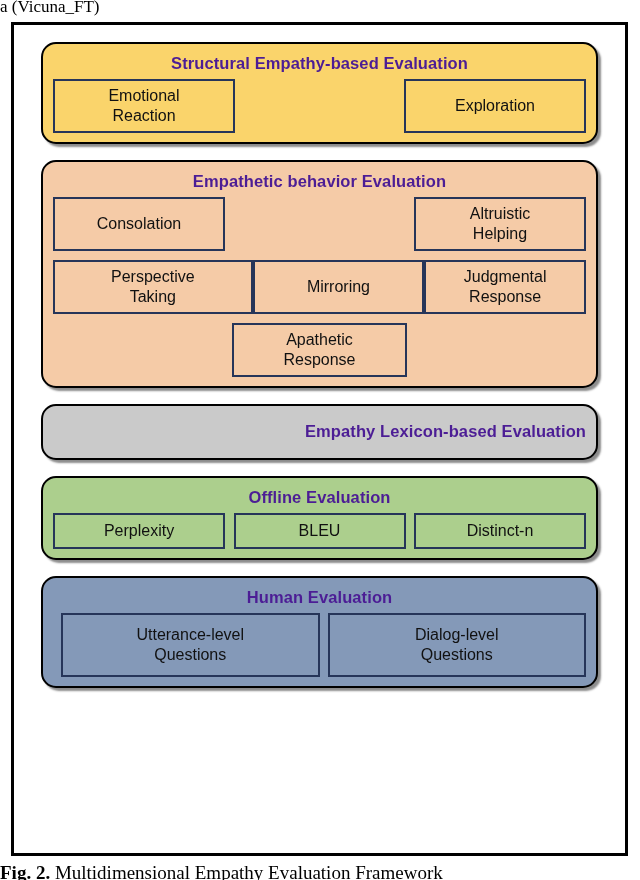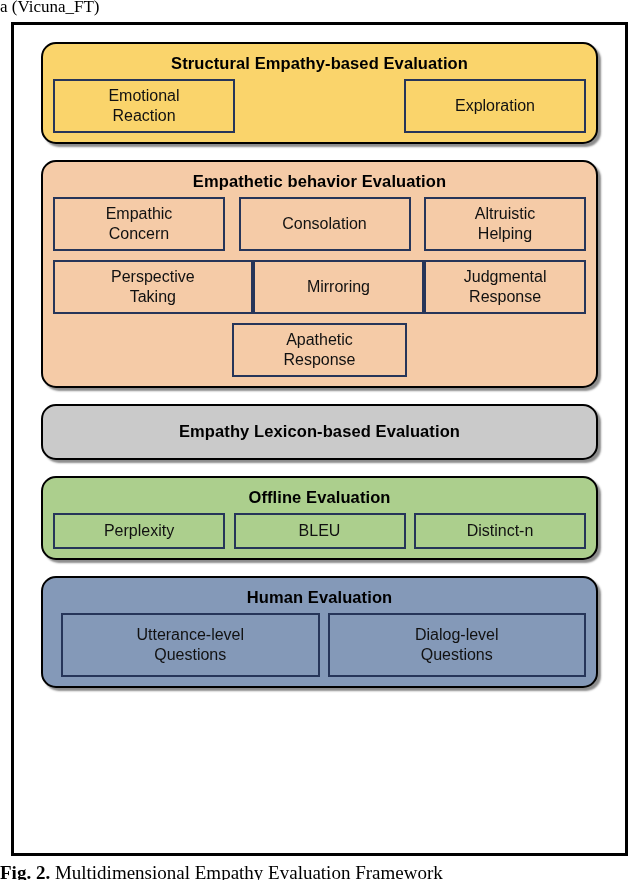--- a/index.html
+++ b/index.html
@@ -78,21 +78,21 @@
   }
   .group + .group { margin-top: 16px; }
 
   .group-title {
     text-align: center;
     font-weight: bold;
     font-size: 16.5px;
     letter-spacing: 0.1px;
     line-height: 20px;
     margin: 2px 0 6px 0;
-    color: #000000;
+    color: #4c1d95;
     white-space: nowrap;
   }
 
   .row {
     display: flex;
     justify-content: space-between;
     align-items: stretch;
   }
   .row + .row { margin-top: 9px; }
 
@@ -133,21 +133,21 @@
   .behavior .row1 .item:nth-child(3) { width: 162px; }
   .behavior .row2 .item:nth-child(1) { width: 200px; }
   .behavior .row2 .item:nth-child(2) { width: 172px; }
   .behavior .row2 .item:nth-child(3) { width: 162px; }
   .behavior .row3 { justify-content: center; }
   .behavior .row3 .item { width: 175px; }
 
   .lexicon {
     padding: 9px 10px 11px 10px;
   }
-  .lexicon .group-title { margin: 6px 0 6px 0; }
+  .lexicon .group-title { margin: 6px 0 6px 0; text-align: right; }
 
   .offline .item { height: 36px; width: 172px; }
 
   .human .item { height: 64px; margin-left: 8px; }
   .human .item:nth-child(1) { width: 263px; }
   .human .item:nth-child(2) { width: 263px; }
 
   .item-line { display: block; }
 </style>
 </head>
@@ -174,26 +174,20 @@
         </div>
       </div>
     </div>
 
     <div class="group g-peach behavior">
       <div class="group-title">Empathetic behavior Evaluation</div>
 
       <div class="row row1">
         <div class="item">
           <span>
-            <span class="item-line">Empathic</span>
-            <span class="item-line">Concern</span>
-          </span>
-        </div>
-        <div class="item">
-          <span>
             <span class="item-line">Consolation</span>
           </span>
         </div>
         <div class="item">
           <span>
             <span class="item-line">Altruistic</span>
             <span class="item-line">Helping</span>
           </span>
         </div>
       </div>

